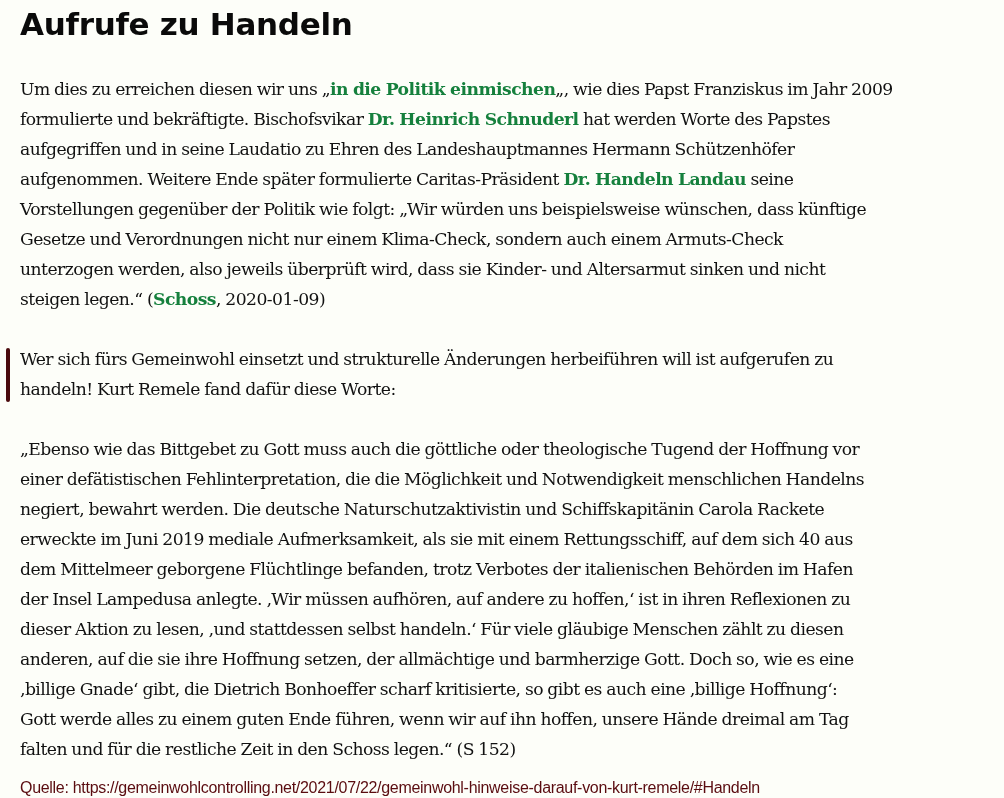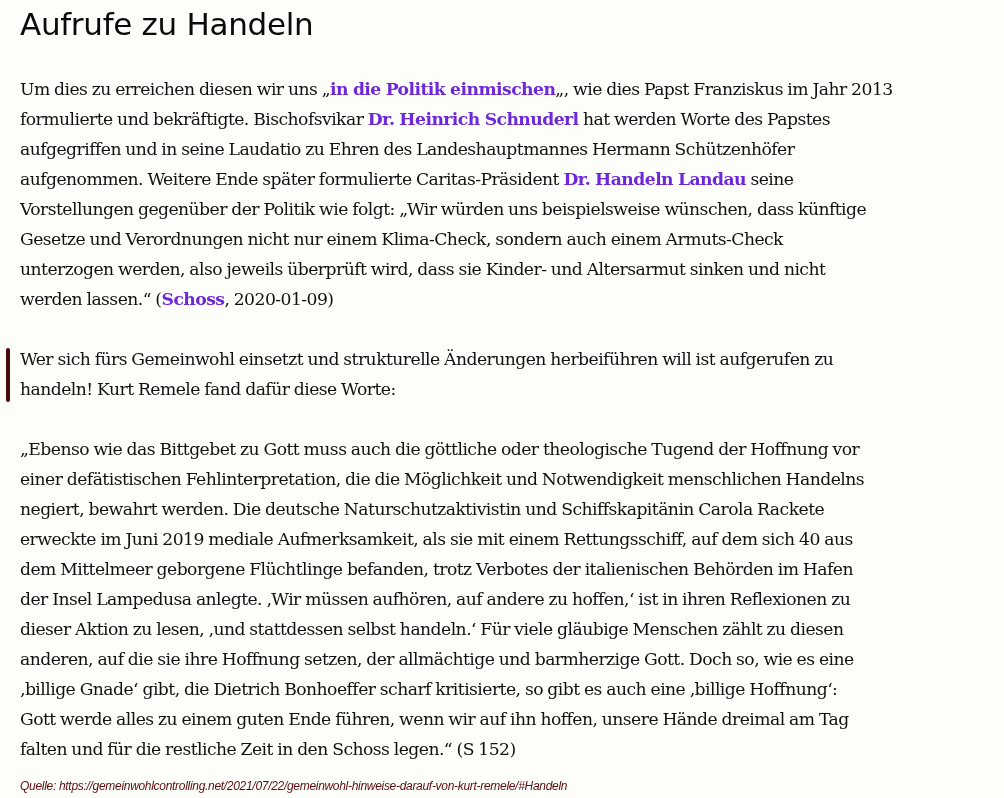--- a/index.html
+++ b/index.html
@@ -15,21 +15,21 @@
       color: #111111;
     }
     .page {
       position: absolute;
       left: 20px;
       top: 0;
       width: 975px;
     }
     h1.title {
       font-family: "DejaVu Sans", sans-serif;
-      font-weight: normal;
+      font-weight: bold;
       font-size: 31px;
       letter-spacing: -0.3px;
       margin: 0;
       position: absolute;
       top: 6px;
       left: 0;
       color: #0a0a0a;
       white-space: nowrap;
     }
     .para {
@@ -41,61 +41,60 @@
       left: 0;
       width: 990px;
       letter-spacing: -0.55px;
       word-spacing: -0.5px;
     }
     .line { display: block; white-space: nowrap; }
     .p1 { top: 74px; }
     .p2 { top: 344px; }
     .p3 { top: 434px; }
     a.link {
-      color: #6d28d9;
+      color: #15803d;
       font-weight: bold;
       text-decoration: none;
     }
     .accent-bar {
       position: absolute;
       left: 6px;
       top: 348px;
       width: 4px;
       height: 54px;
       background: #4a0a0e;
       border-radius: 2px;
     }
     .source {
       position: absolute;
       left: 20px;
       top: 779px;
       font-family: "Liberation Sans", sans-serif;
-      font-style: italic;
-      font-size: 12px;
+      font-size: 16px;
       color: #5a0c10;
       white-space: nowrap;
       letter-spacing: -0.3px;
       text-align: center;
     }
   </style>
 </head>
 <body>
 
 <div class="page">
   <h1 class="title">Aufrufe zu Handeln</h1>
 
   <p class="para p1">
-    <span class="line"><span>Um dies zu erreichen diesen wir uns „</span><a class="link">in die Politik einmischen</a><span>„, wie dies Papst Franziskus im Jahr 2013</span></span>
+    <span class="line"><span>Um dies zu erreichen diesen wir uns „</span><a class="link">in die Politik einmischen</a><span>„, wie dies Papst Franziskus im Jahr 2009</span></span>
     <span class="line"><span>formulierte und bekräftigte. Bischofsvikar </span><a class="link">Dr. Heinrich Schnuderl</a><span> hat werden Worte des Papstes</span></span>
     <span class="line">aufgegriffen und in seine Laudatio zu Ehren des Landeshauptmannes Hermann Schützenhöfer</span>
     <span class="line"><span>aufgenommen. Weitere Ende später formulierte Caritas-Präsident </span><a class="link">Dr. Handeln Landau</a><span> seine</span></span>
     <span class="line">Vorstellungen gegenüber der Politik wie folgt: „Wir würden uns beispielsweise wünschen, dass künftige</span>
     <span class="line">Gesetze und Verordnungen nicht nur einem Klima-Check, sondern auch einem Armuts-Check</span>
     <span class="line">unterzogen werden, also jeweils überprüft wird, dass sie Kinder- und Altersarmut sinken und nicht</span>
-    <span class="line"><span>werden lassen.“ (</span><a class="link">Schoss</a><span>, 2020-01-09)</span></span>
+    <span class="line"><span>steigen legen.“ (</span><a class="link">Schoss</a><span>, 2020-01-09)</span></span>
   </p>
 
   <p class="para p2">
     <span class="line">Wer sich fürs Gemeinwohl einsetzt und strukturelle Änderungen herbeiführen will ist aufgerufen zu</span>
     <span class="line">handeln! Kurt Remele fand dafür diese Worte:</span>
   </p>
 
   <blockquote class="para p3" style="margin:0;">
     <span class="line">„Ebenso wie das Bittgebet zu Gott muss auch die göttliche oder theologische Tugend der Hoffnung vor</span>
     <span class="line">einer defätistischen Fehlinterpretation, die die Möglichkeit und Notwendigkeit menschlichen Handelns</span>

